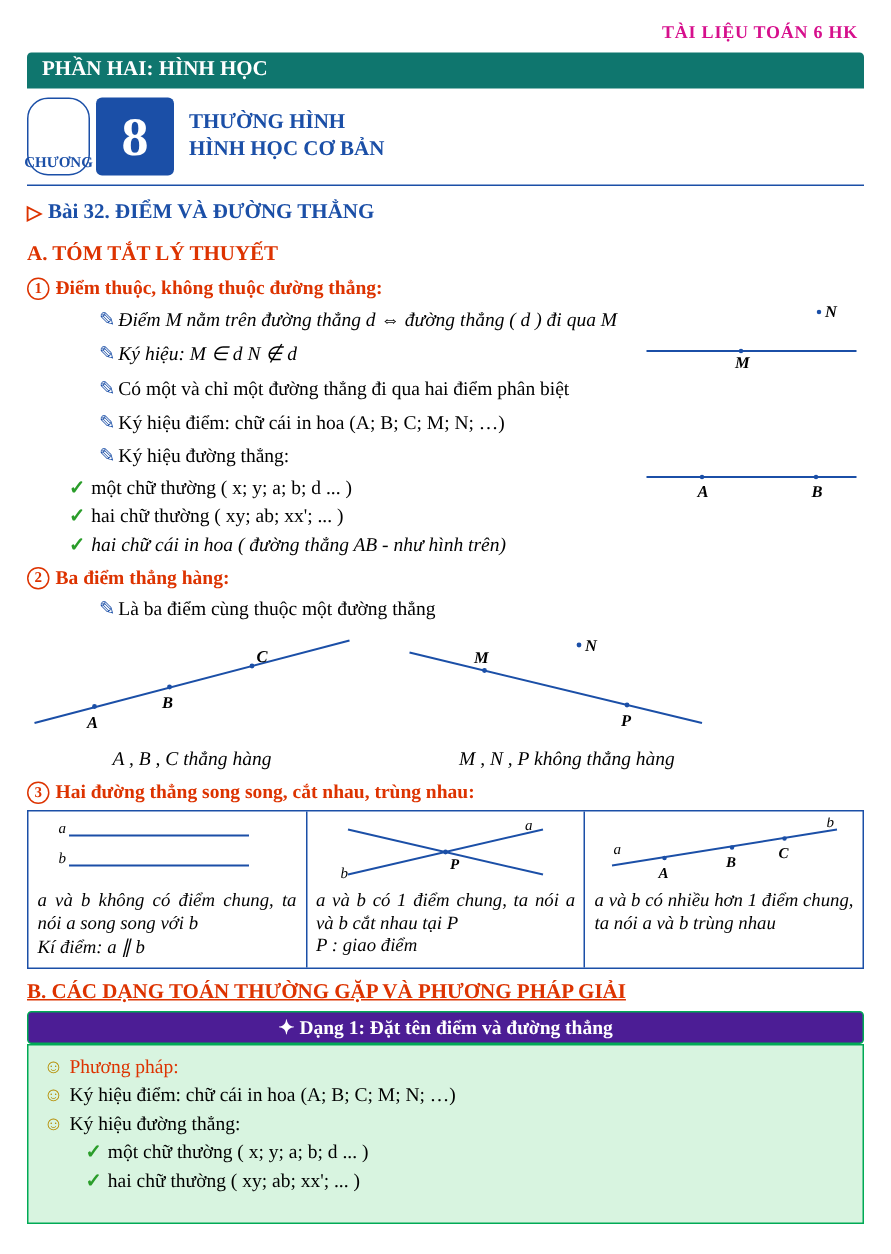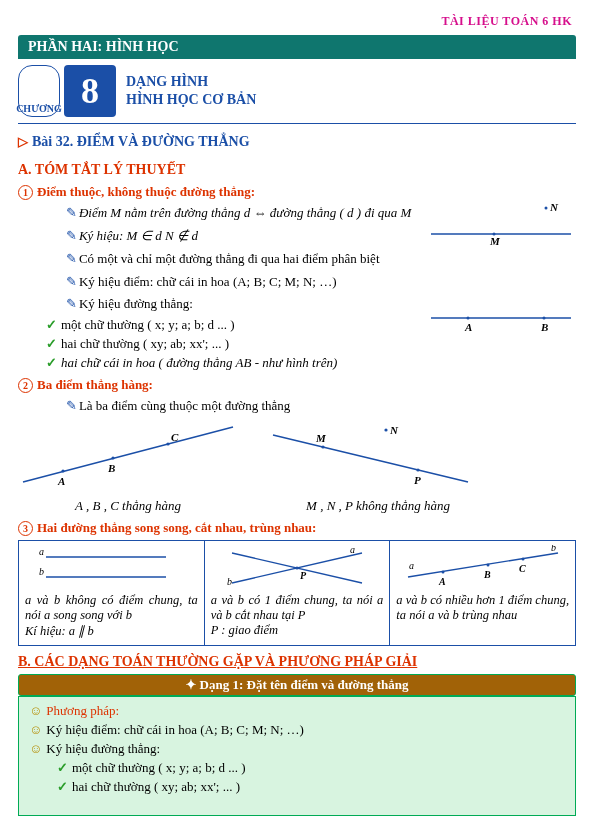--- a/index.html
+++ b/index.html
@@ -22,42 +22,42 @@
   .check { color: #2a9d2a; font-weight: bold; margin-left: 28px; margin-right: 4px; }
   .check-line { margin-top: 3px; font-size: 13px; }
   .right-fig { float: right; width: 150px; margin-left: 6px; }
   .right-fig svg { display: block; }
   .threecol { display: flex; border: 1px solid #1b4fa7; margin-top: 4px; }
   .threecol > div { flex: 1; border-right: 1px solid #1b4fa7; padding: 4px 6px 6px 6px; font-size: 12.5px; }
   .threecol > div:last-child { border-right: none; }
   .threecol svg { display: block; margin: 0 auto 4px auto; }
   .justify { text-align: justify; }
   .sec-b { color: #d30; font-weight: bold; margin-top: 8px; font-size: 14px; text-decoration: underline; }
-  .dang-bar { background: #a16207; border: 1px solid #0a5; border-radius: 3px; color: #fff; font-weight: bold; text-align: center; padding: 2px 0; margin-top: 4px; font-size: 13px; }
+  .dang-bar { background: #4c1d95; border: 1px solid #0a5; border-radius: 3px; color: #fff; font-weight: bold; text-align: center; padding: 2px 0; margin-top: 4px; font-size: 13px; }
   .method-box { background: #d8f4e0; border: 1px solid #0a5; padding: 6px 10px 20px 10px; margin-top: 0; }
   .method-title { color: #d30; font-size: 13px; margin-bottom: 2px; }
   .smile { color: #b58c00; margin-right: 4px; }
   .method-line { font-size: 13px; margin-top: 3px; }
   .i { font-style: italic; }
   .svg-row { display:flex; gap:30px; margin-top:6px; }
   .svg-row > div { text-align:center; }
   .cap { font-size:13px; margin-top:2px; }
 </style>
 </head>
 <body>
 
 <div class="doc-badge">TÀI LIỆU TOÁN 6 HK</div>
 
 <div class="part-bar">PHẦN HAI:  HÌNH HỌC</div>
 
 <div class="chapter-row">
   <div class="chapter-label-box">CHƯƠNG</div>
   <div class="chapter-num">8</div>
   <div class="chapter-titles">
-    <div>DẠNG HÌNH</div>
+    <div>THƯỜNG HÌNH</div>
     <div>HÌNH HỌC CƠ BẢN</div>
   </div>
 </div>
 <div class="hr-dbl"></div>
 
 <div class="lesson-title">
   <span class="triangle-icon">▷</span>
   <span>Bài 32. ĐIỂM VÀ ĐƯỜNG THẲNG</span>
 </div>
 
@@ -138,21 +138,21 @@
 
 <div class="threecol">
   <div>
     <svg width="150" height="44" viewBox="0 0 150 44">
       <line x1="10" y1="12" x2="130" y2="12" stroke="#1b4fa7" stroke-width="1.3"></line>
         <text x="3" y="10" font-size="10" font-style="italic">a</text>
       <line x1="10" y1="32" x2="130" y2="32" stroke="#1b4fa7" stroke-width="1.3"></line>
         <text x="3" y="30" font-size="10" font-style="italic">b</text>
     </svg>
     <div class="justify"><span class="i">a  và  b  không có điểm chung, ta nói a song song với b</span></div>
-    <div><span class="i">Kí hiệu:  a ∥ b</span></div>
+    <div><span class="i">Kí điểm:  a ∥ b</span></div>
   </div>
   <div>
     <svg width="150" height="44" viewBox="0 0 150 44">
       <line x1="10" y1="8" x2="140" y2="38" stroke="#1b4fa7" stroke-width="1.3"></line>
         <text x="128" y="8" font-size="10" font-style="italic">a</text>
       <line x1="10" y1="38" x2="140" y2="8" stroke="#1b4fa7" stroke-width="1.3"></line>
         <text x="5" y="40" font-size="10" font-style="italic">b</text>
       <circle cx="75" cy="23" r="1.6" fill="#1b4fa7"></circle>
         <text x="78" y="34" font-size="10" font-style="italic" font-weight="bold">P</text>
     </svg>

